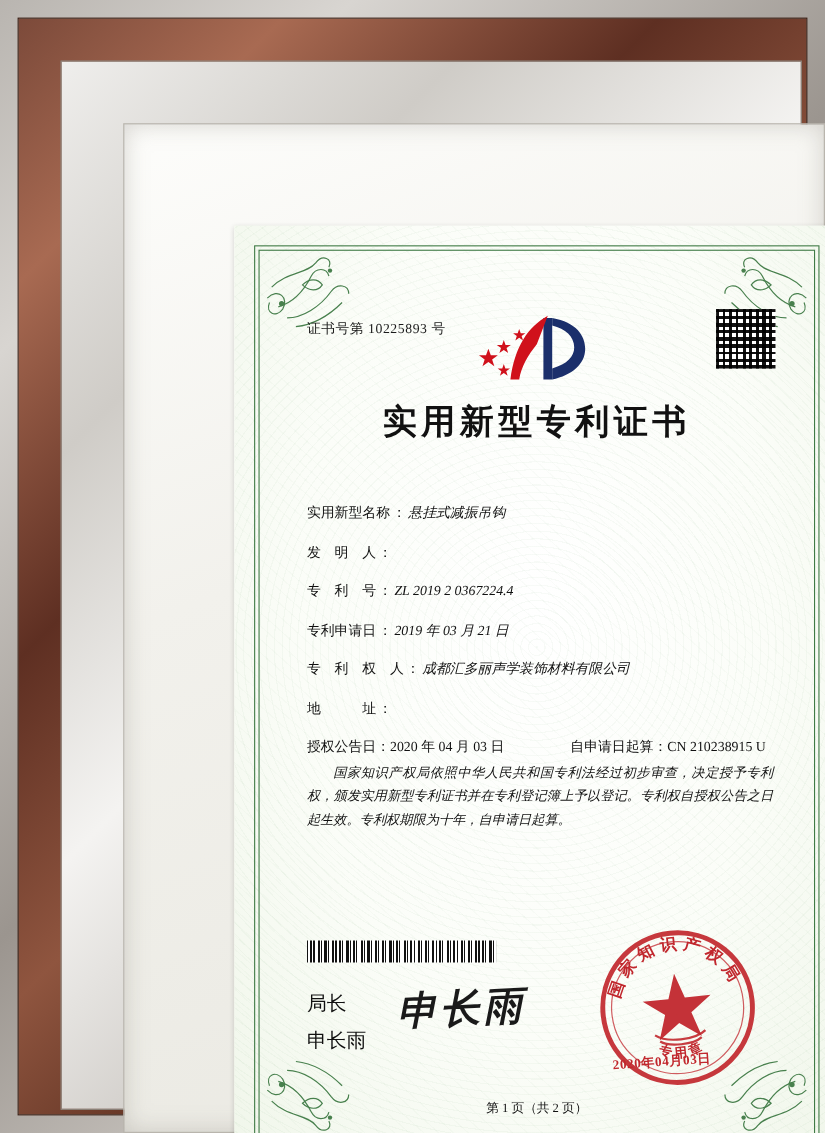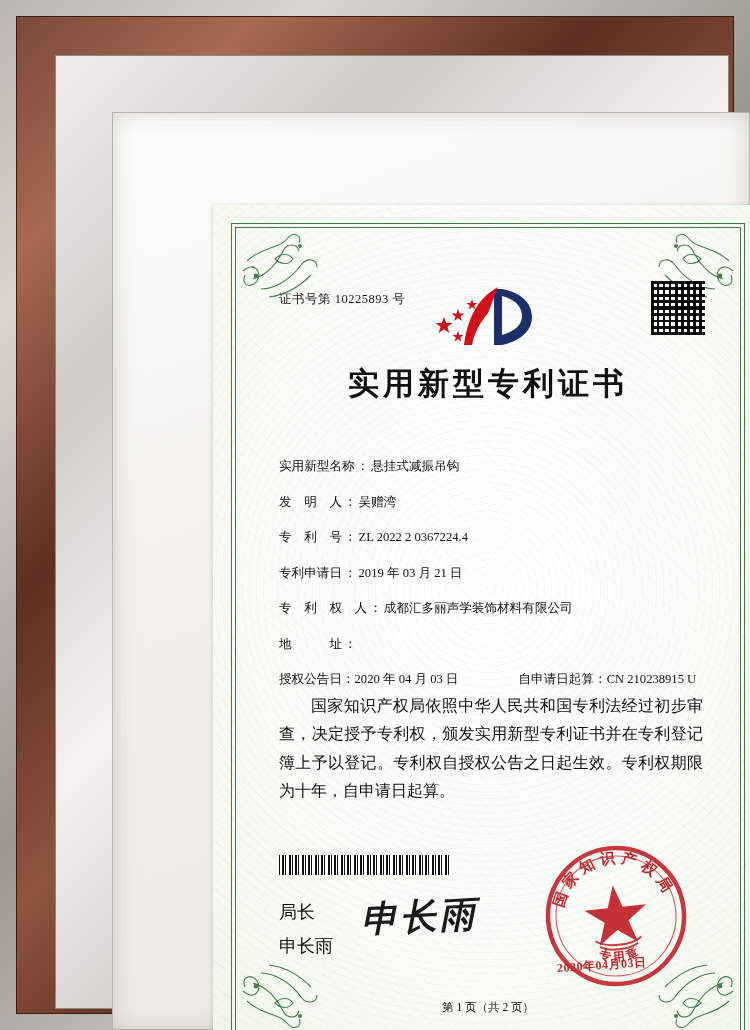--- a/index.html
+++ b/index.html
@@ -145,38 +145,39 @@
   .field-row {
     display: flex;
     margin-bottom: 16px;
     align-items: flex-start;
   }
   .field-label {
     white-space: pre;
     flex: 0 0 auto;
   }
   .field-sep { flex: 0 0 auto; padding: 0 2px; }
-  .field-value { flex: 1 1 auto; }
+  .field-value { flex: 1 1 auto; font-style: italic; }
   .field-value .line2 { display: block; }
 
   .two-col {
     display: flex;
     margin-bottom: 16px;
   }
   .two-col .col-b { margin-left: 60px; }
 
   
   #paragraphs {
     position: absolute;
     left: 66px; top: 487px;
     width: 424px;
-    font-size: 16px;
+    font-size: 12px;
     color: #111;
     line-height: 1.78;
     text-align: justify;
+    font-style: italic;
   }
   #paragraphs p { margin: 0 0 6px 0; text-indent: 2em; }
 
   
   #barcode {
     position: absolute;
     left: 66px; top: 650px;
     width: 172px; height: 20px;
     background:
       repeating-linear-gradient(90deg,
@@ -318,27 +319,26 @@
 
             <div class="field-row">
               <span class="field-label">实用新型名称</span>
               <span class="field-sep">：</span>
               <span class="field-value">悬挂式减振吊钩</span>
             </div>
 
             <div class="field-row">
               <span class="field-label">发　明　人</span>
               <span class="field-sep">：</span>
-              <span class="field-value">吴赠湾</span>
             </div>
 
             <div class="field-row">
               <span class="field-label">专　利　号</span>
               <span class="field-sep">：</span>
-              <span class="field-value">ZL 2022 2 0367224.4</span>
+              <span class="field-value">ZL 2019 2 0367224.4</span>
             </div>
 
             <div class="field-row">
               <span class="field-label">专利申请日</span>
               <span class="field-sep">：</span>
               <span class="field-value">2019 年 03 月 21 日</span>
             </div>
 
             <div class="field-row">
               <span class="field-label">专　利　权　人</span>

